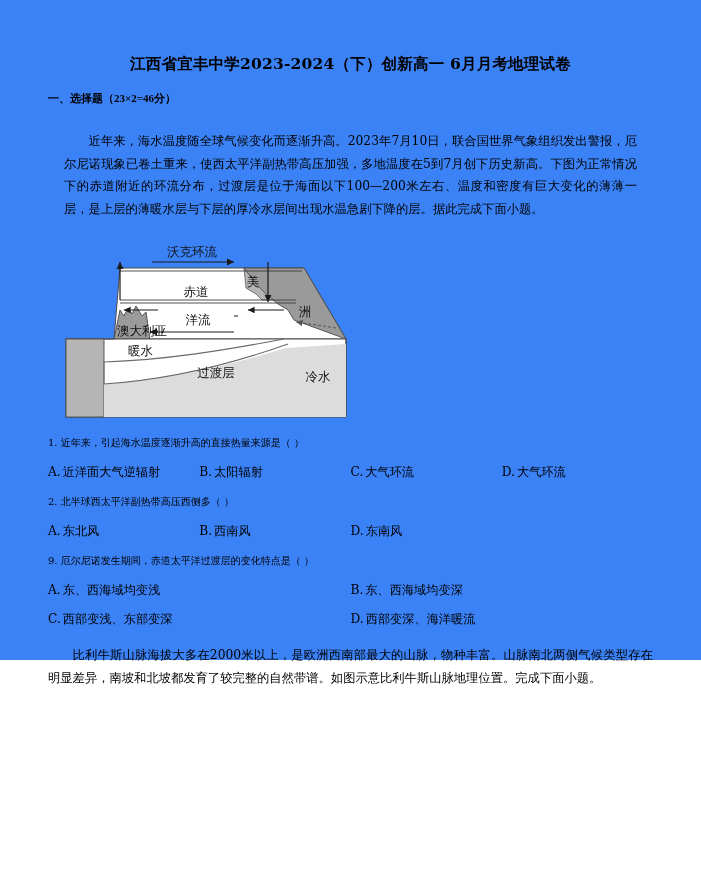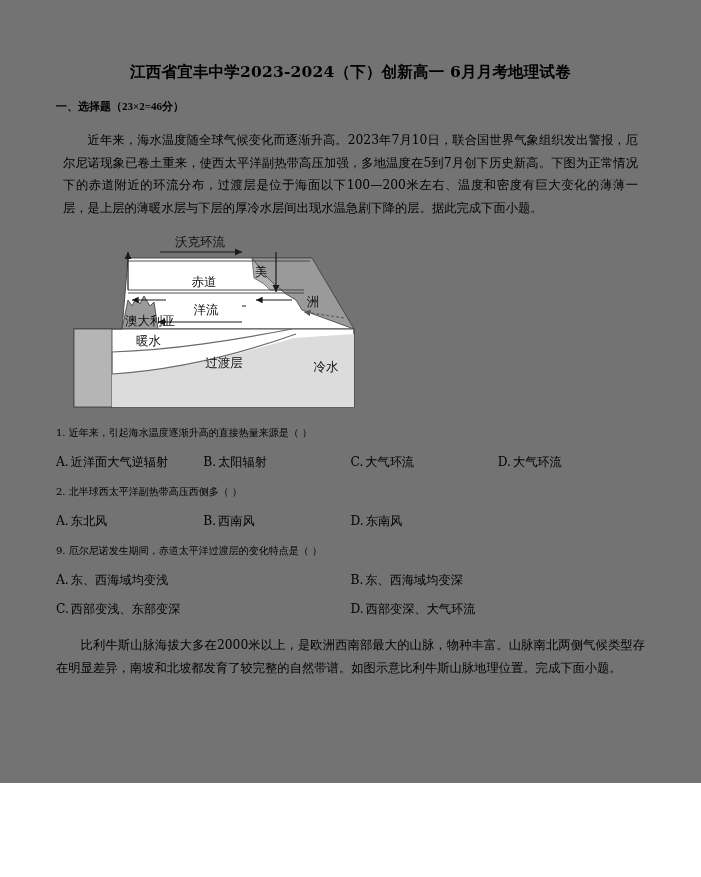--- a/index.html
+++ b/index.html
@@ -12,24 +12,24 @@
     height: 877px;
     position: relative;
     font-family: "DejaVu Sans", "Liberation Sans", sans-serif;
     color: #000000;
     overflow: hidden;
   }
   .page {
     position: absolute;
     left: 0; top: 0;
     width: 701px;
-    height: 783px;
-    background: #737373;
+    height: 660px;
+    background: #3b82f6;
     box-sizing: border-box;
-    padding: 16px;
+    padding: 8px;
   }
   .doc-title {
     text-align: center;
     font-size: 15.5px;
     font-weight: bold;
     letter-spacing: 0.2px;
     margin: 0;
     padding: 44px 40px 0 40px;
     line-height: 1.5;
     font-family: "DejaVu Serif", "Liberation Serif", serif;
@@ -39,21 +39,21 @@
     font-weight: bold;
     margin: 0;
     padding: 16px 40px 0 40px;
     font-family: Liberation Serif, serif;
   }
   .para {
     font-size: 12.3px;
     line-height: 22.5px;
     text-align: justify;
     text-justify: inter-ideograph;
-    margin: 7px;
+    margin: 16px;
     padding: 8px 40px 0 40px;
     text-indent: 2em;
     font-family: "DejaVu Serif", "Liberation Serif", serif;
   }
   .figure-wrap {
     padding: 8px 0 0 0;
     display: flex;
     justify-content: flex-start;
     padding-left: 48px;
   }
@@ -190,21 +190,21 @@
     </div>
 
     <div>
       <p class="q-stem">9. 厄尔尼诺发生期间，赤道太平洋过渡层的变化特点是（    ）</p>
       <div class="opt-row cols2">
         <div class="opt"><span class="lab">A.</span><span>东、西海域均变浅</span></div>
         <div class="opt"><span class="lab">B.</span><span>东、西海域均变深</span></div>
       </div>
       <div class="opt-row cols2">
         <div class="opt"><span class="lab">C.</span><span>西部变浅、东部变深</span></div>
-        <div class="opt"><span class="lab">D.</span><span>西部变深、大气环流</span></div>
+        <div class="opt"><span class="lab">D.</span><span>西部变深、海洋暖流</span></div>
       </div>
     </div>
 
   </div>
 
   <p class="tail-para">比利牛斯山脉海拔大多在2000米以上，是欧洲西南部最大的山脉，物种丰富。山脉南北两侧气候类型存在明显差异，南坡和北坡都发育了较完整的自然带谱。如图示意比利牛斯山脉地理位置。完成下面小题。</p>
 
 </div>
 
 </body></html>

